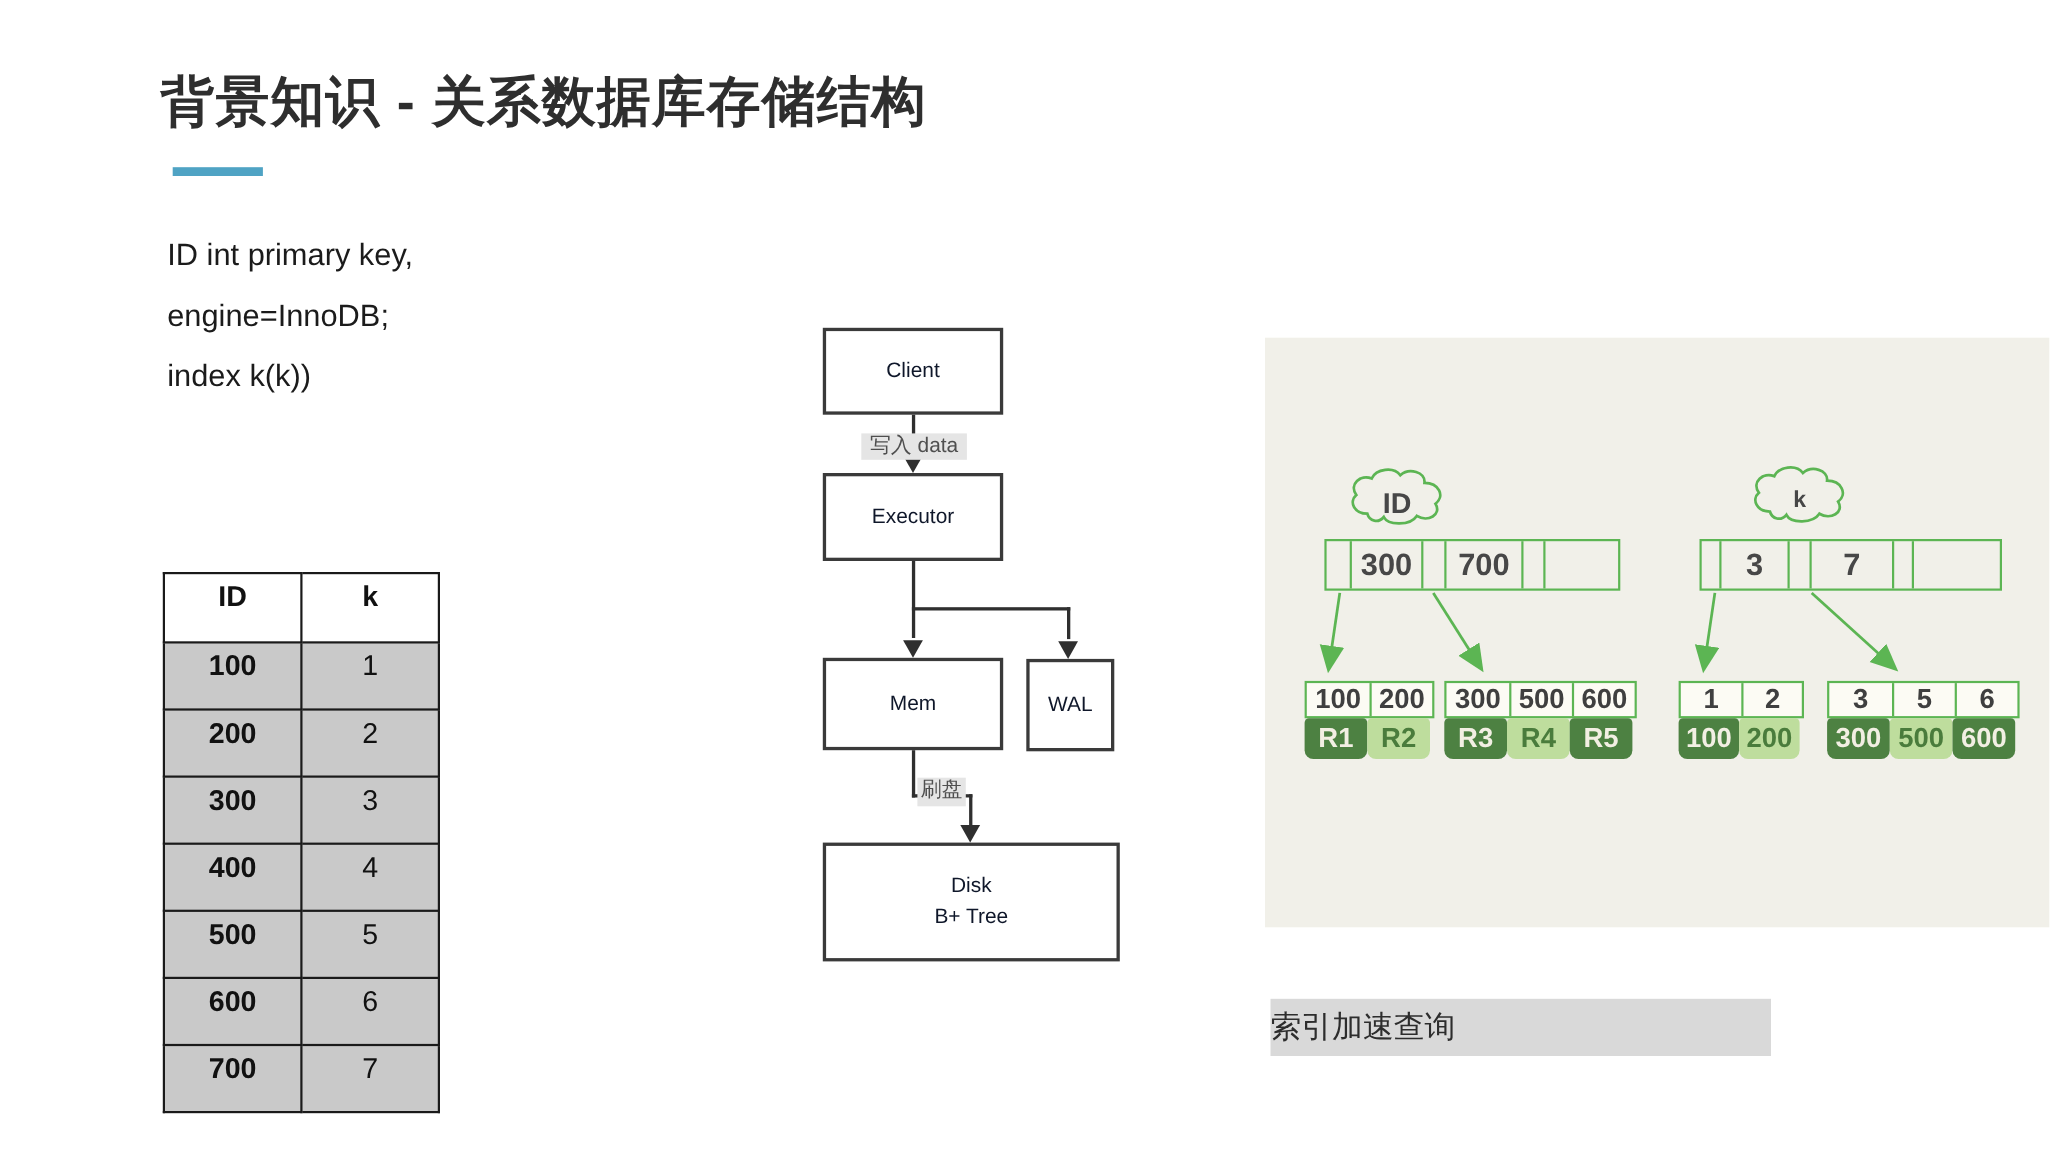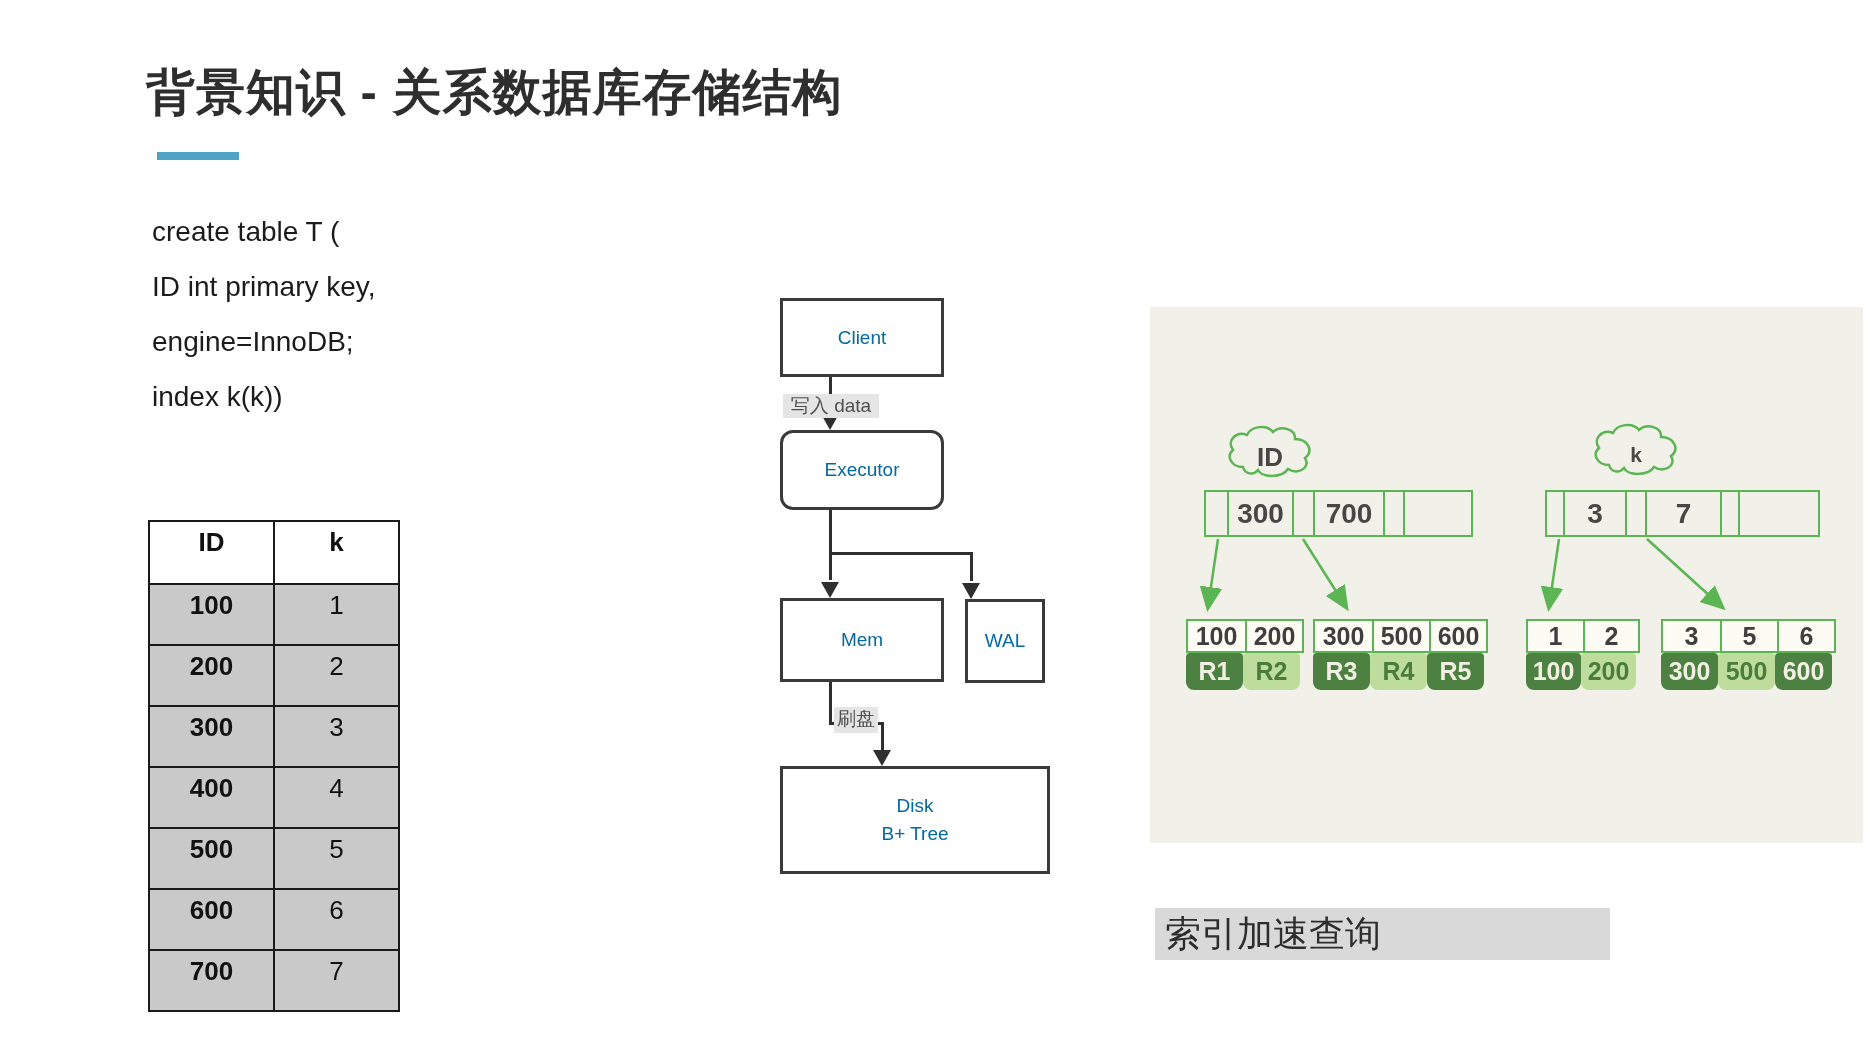--- a/index.html
+++ b/index.html
@@ -24,26 +24,26 @@
   .data-table th, .data-table td {
     width:125px; border:2px solid #1a1a1a; text-align:center; vertical-align:top;
     padding-top:5px; font-size:26px; color:#111;
   }
   .data-table th { height:63px; background:#ffffff; font-weight:700; }
   .data-table td { height:61px; background:#c9c9c9; }
   .data-table td.id-col { font-weight:700; }
 
   
   .fc-box {
-    position:absolute; border:3px solid #3a3a3a; background:#ffffff; color:#0369a1;
+    position:absolute; border:3px solid #3a3a3a; background:#ffffff; color:#0f172a;
     display:flex; flex-direction:column; align-items:center; justify-content:center;
-    font-size:19px; text-align:center; line-height:1.45;margin-left:32px;
+    font-size:19px; text-align:center; line-height:1.45;
   }
   .b-client   { left:748px; top:298px; width:164px; height:79px; }
-  .b-executor { left:748px; top:430px; width:164px; height:80px;border-radius:13px; }
+  .b-executor { left:748px; top:430px; width:164px; height:80px; }
   .b-mem      { left:748px; top:598px; width:164px; height:84px; }
   .b-wal      { left:933px; top:599px; width:80px;  height:84px; }
   .b-disk     { left:748px; top:766px; width:270px; height:108px; }
 
   .fl { position:absolute; background:#2f2f2f; }
   .l-client-exec { left:829px; top:377px; width:3px; height:20px; }
   .l-exec-down   { left:829px; top:510px; width:3px; height:70px; }
   .l-branch      { left:829px; top:552px; width:144px; height:3px; }
   .l-wal-down    { left:970px; top:552px; width:3px; height:29px; }
   .l-mem-down    { left:829px; top:682px; width:3px; height:43px; }
@@ -110,33 +110,32 @@
 
   .leaf-id1 { left:36px; }
   .leaf-id2 { left:163px; }
   .leaf-k1  { left:376px; }
   .leaf-k2  { left:511px; }
   .w57 { width:57px; } .w55 { width:55px; }
 
   
   .caption-box {
     position:absolute; left:1155px; top:908px; width:455px; height:52px; background:#d9d9d9;
-    display:flex; align-items:center; padding-left:10px; font-size:36px; color:#2d2d2d;
+    display:flex; align-items:center; font-size:28px; color:#2d2d2d;
   }
 </style>
 </head>
 <body>
 
 <div class="slide">
 
   <div class="page-title">背景知识 - 关系数据库存储结构</div>
   <div class="accent-bar"></div>
 
   <div class="sql-block">
-    <div>create table T (</div>
     <div>ID int primary key,</div>
     <div>engine=InnoDB;</div>
     <div>index k(k))</div>
   </div>
 
   <table class="data-table">
     <tbody>
         <tr>
       <th>ID</th>
       <th>k</th>

